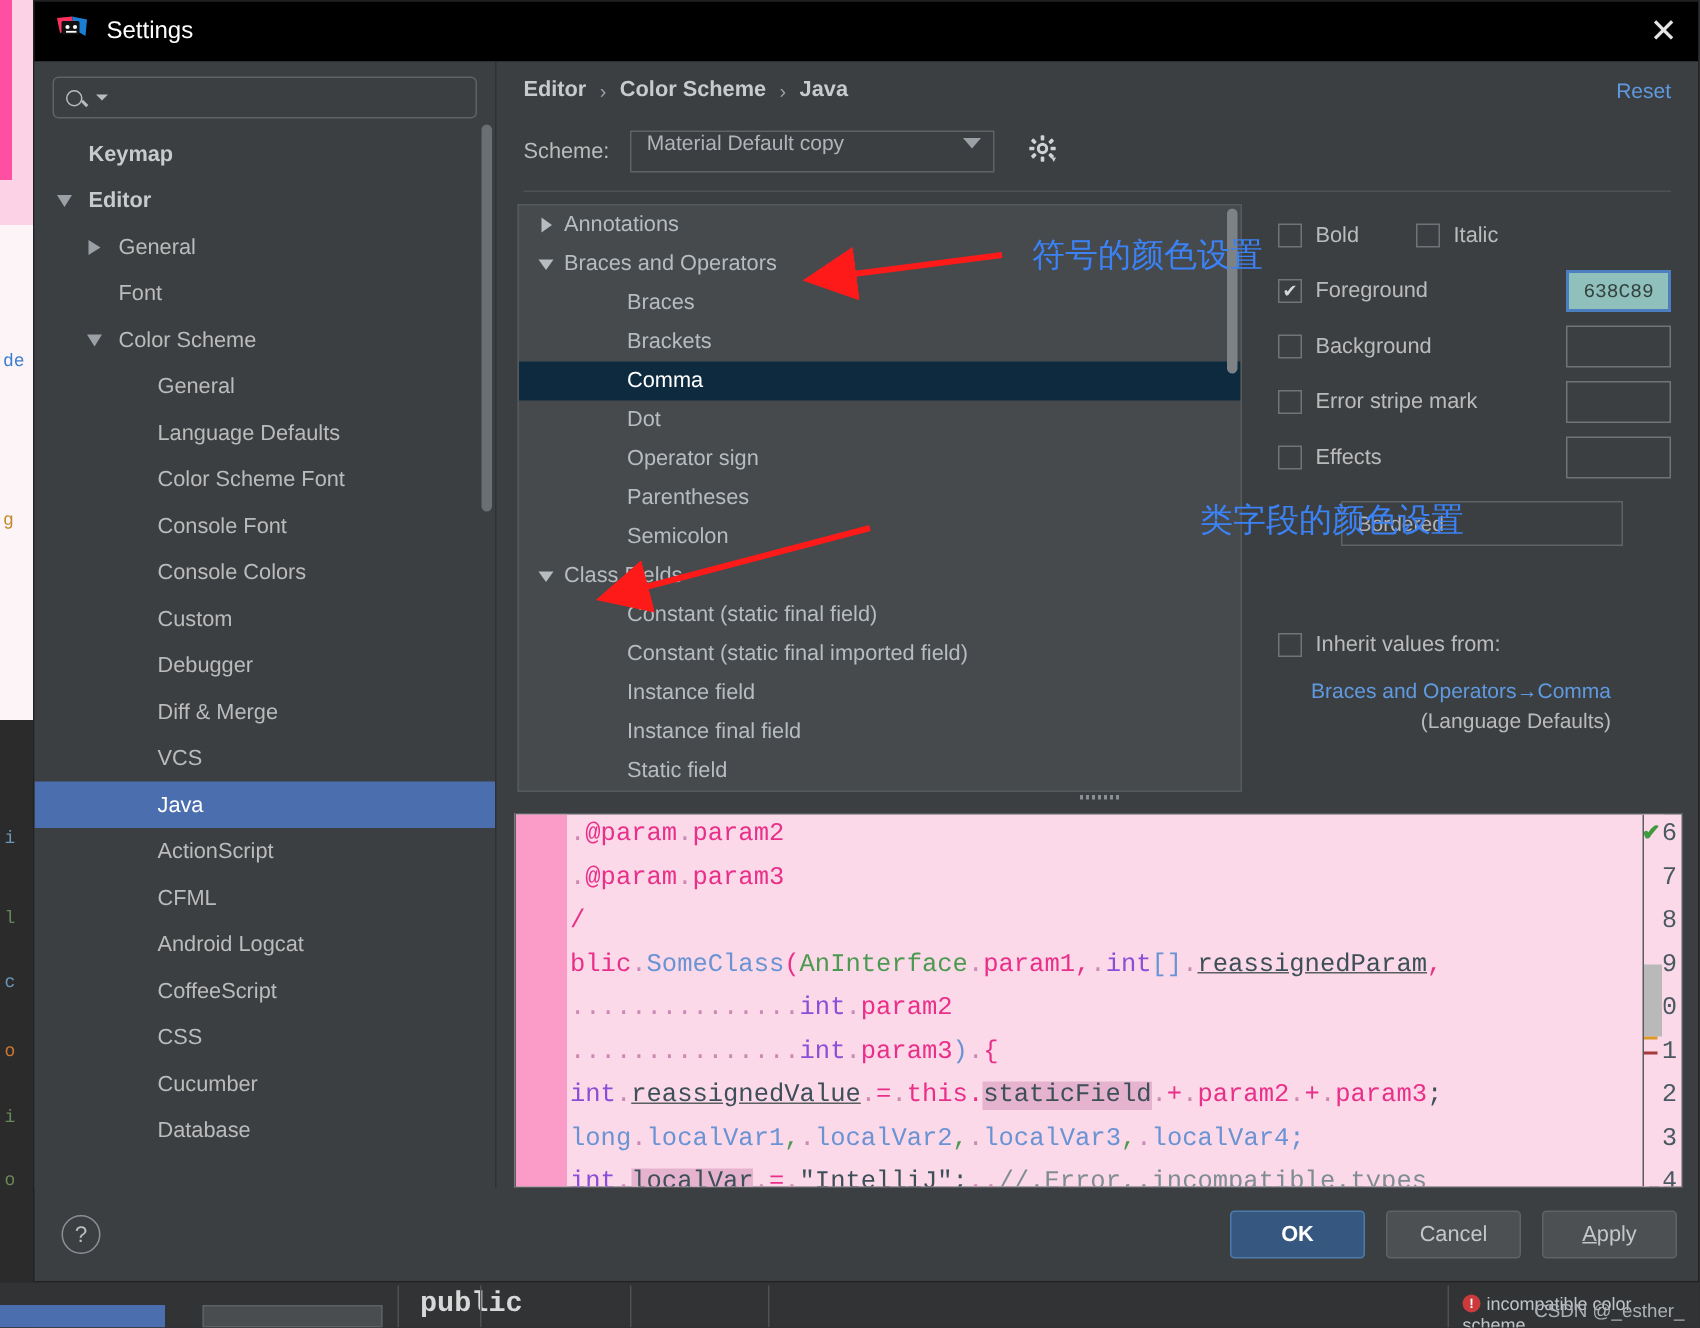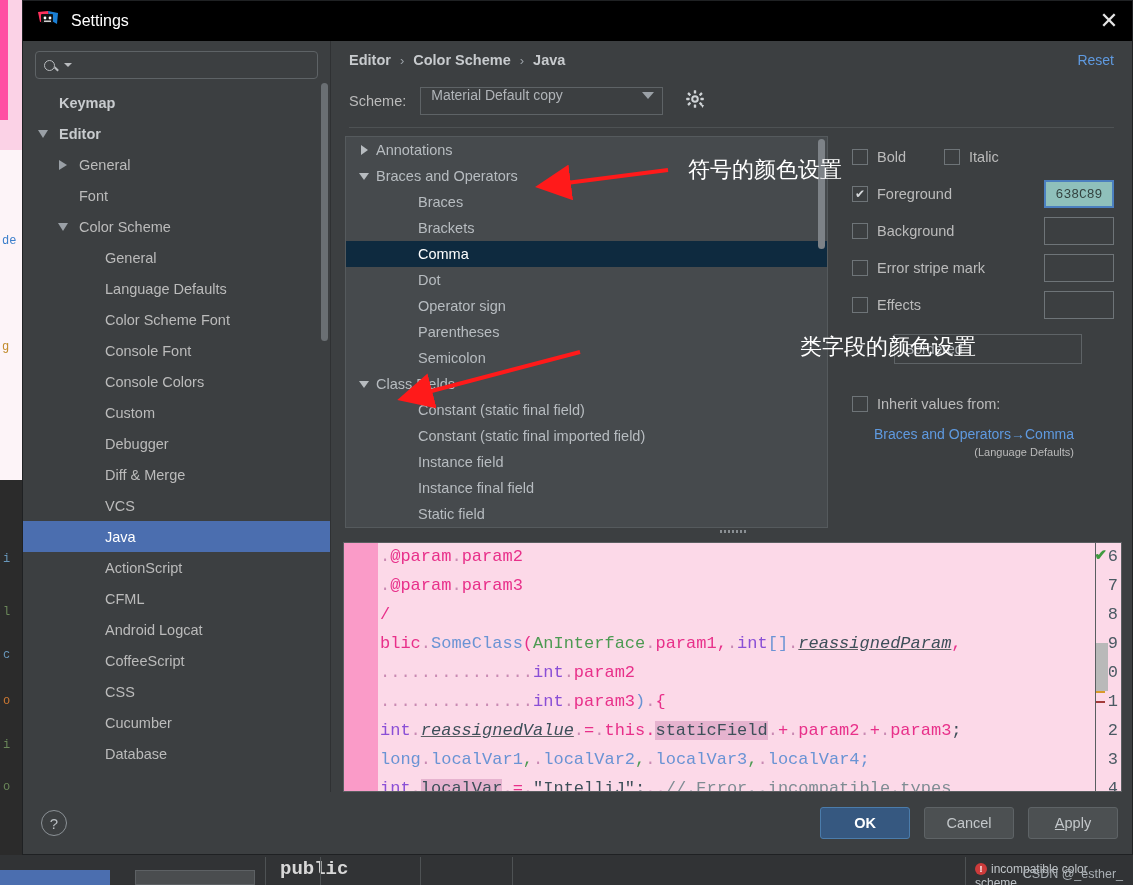--- a/index.html
+++ b/index.html
@@ -158,23 +158,23 @@
     border: 2px solid #4b7fbf; background: #8fc0bb;
     display: flex; align-items: center; justify-content: center;
     font-family: "Liberation Mono", monospace; font-size: 13px; color: #33423f;
   }
   .effects-combo {
     height: 30px; width: 188px; margin-left: 42px; margin-top: 14px;
     border: 1px solid #5e6366; background: #3c3f41;
     display: flex; align-items: center; padding: 0 8px 0 10px; color: #b0b4b8; font-size: 14px;
   }
   .effects-combo .cval { flex: 1; }
-  .inherit-row { display: flex; align-items: center; margin-top: 32px; }
+  .inherit-row { display: flex; align-items: center; margin-top: 58px; }
   .inherit-link { color: #5f9ae0; font-size: 14px; text-align: right; margin-top: 14px; padding-right: 40px; }
-  .inherit-sub { color: #bbbbbb; font-size: 11px; text-align: right; margin-top: 4px; padding-right: 40px; }
+  .inherit-sub { color: #bbbbbb; font-size: 14px; text-align: right; margin-top: 4px; padding-right: 40px; }
 
   
   .preview {
     margin: 6px 10px 0 12px; height: 250px; flex: 0 0 250px;
     background: #fcd9e8; border: 1px solid #5a5e61; position: relative; overflow: hidden;
   }
   .splitter {
     height: 8px; margin: 0 10px 0 12px; position: relative; flex: 0 0 8px;
   }
   .splitter .grip {
@@ -192,21 +192,21 @@
   .cline {
     position: absolute; left: 36px; font-family: "Liberation Mono", monospace;
     font-size: 17px; white-space: pre; color: #3d4f59;
   }
   .code-sb {
     position: absolute; right: 12px; top: 0; width: 14px; height: 100%; background: #fcd9e8;
     border-left: 1px solid #5a5e61;
   }
   .code-thumb { position: absolute; right: 13px; top: 100px; width: 12px; height: 48px; background: #b9b9b9; }
   .check-ok { position: absolute; right: 14px; top: 3px; color: #3f9a3f; font-size: 15px; font-weight: bold; }
-  .hl-under { text-decoration: underline; text-decoration-color: #5a5f62; font-style: italic; }
+  .hl-under { text-decoration: underline; text-decoration-color: #5a5f62; }
   .hl-block { background: #e6b3cf; }
 
   
   .btnbar { height: 62px; flex: 0 0 62px; display: flex; align-items: center; padding: 0 14px 0 18px; }
   .help-btn {
     width: 26px; height: 26px; border-radius: 50%; border: 1px solid #8b9196;
     color: #b9bec2; font-size: 15px; display: flex; align-items: center; justify-content: center;
   }
   .btn-spacer { flex: 1; }
   .btn {
@@ -215,21 +215,21 @@
     font-size: 14.5px; border-radius: 3px;
   }
   .btn.primary { background: #365880; border: 1px solid #4b7cab; color: #ffffff; font-weight: bold; }
   .btn.normal { background: #4c5052; border: 1px solid #5e6366; color: #c3c7ca; }
   .btn.apply .u { text-decoration: underline; }
   .watermark {
     position: absolute; right: 10px; bottom: 4px; color: #aab0b5; font-size: 12.5px;
   }
 
   
-  .anno { position: absolute; color: #ffffff; font-size: 22px; white-space: nowrap; }
+  .anno { position: absolute; color: #3b82f6; font-size: 22px; white-space: nowrap; }
   svg.arrows { position: absolute; left: 0; top: 0; width: 1133px; height: 885px; pointer-events: none; }
 </style>
 </head>
 <body>
 
 <div id="root">
 
   <div class="bg-layer">
     <div class="bg-pink"></div>
     <div class="bg-pink-strip"></div>

